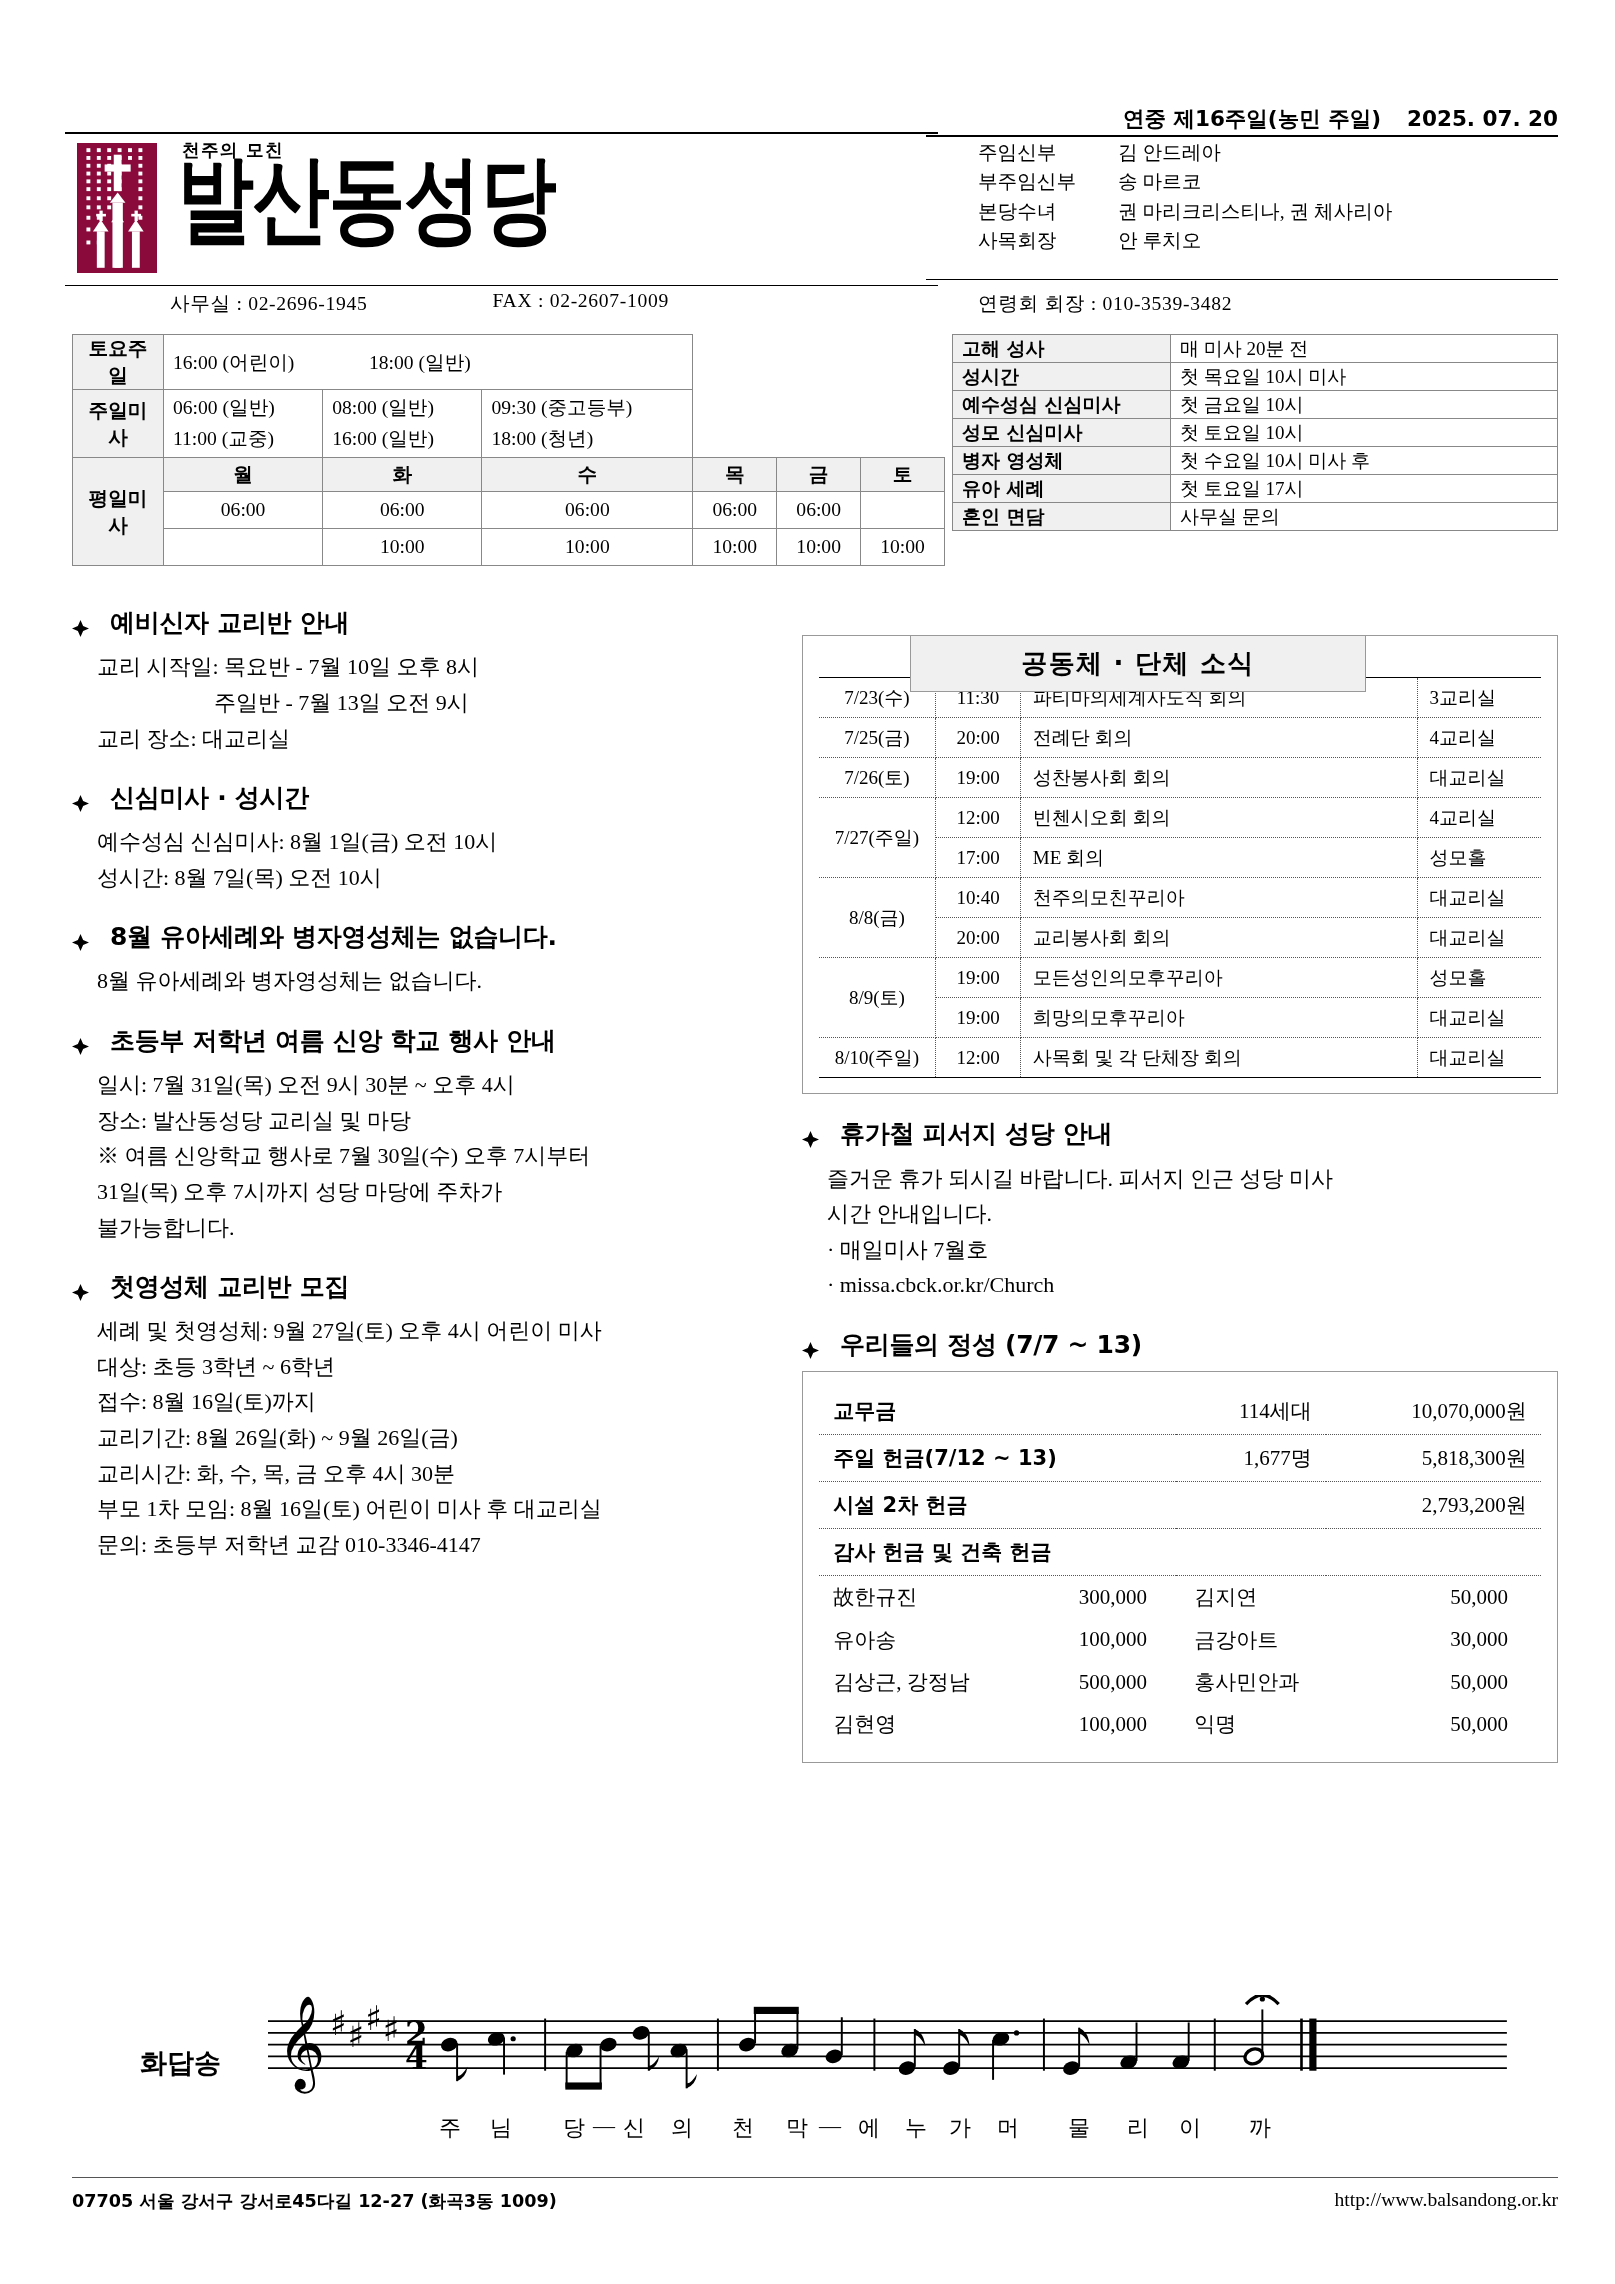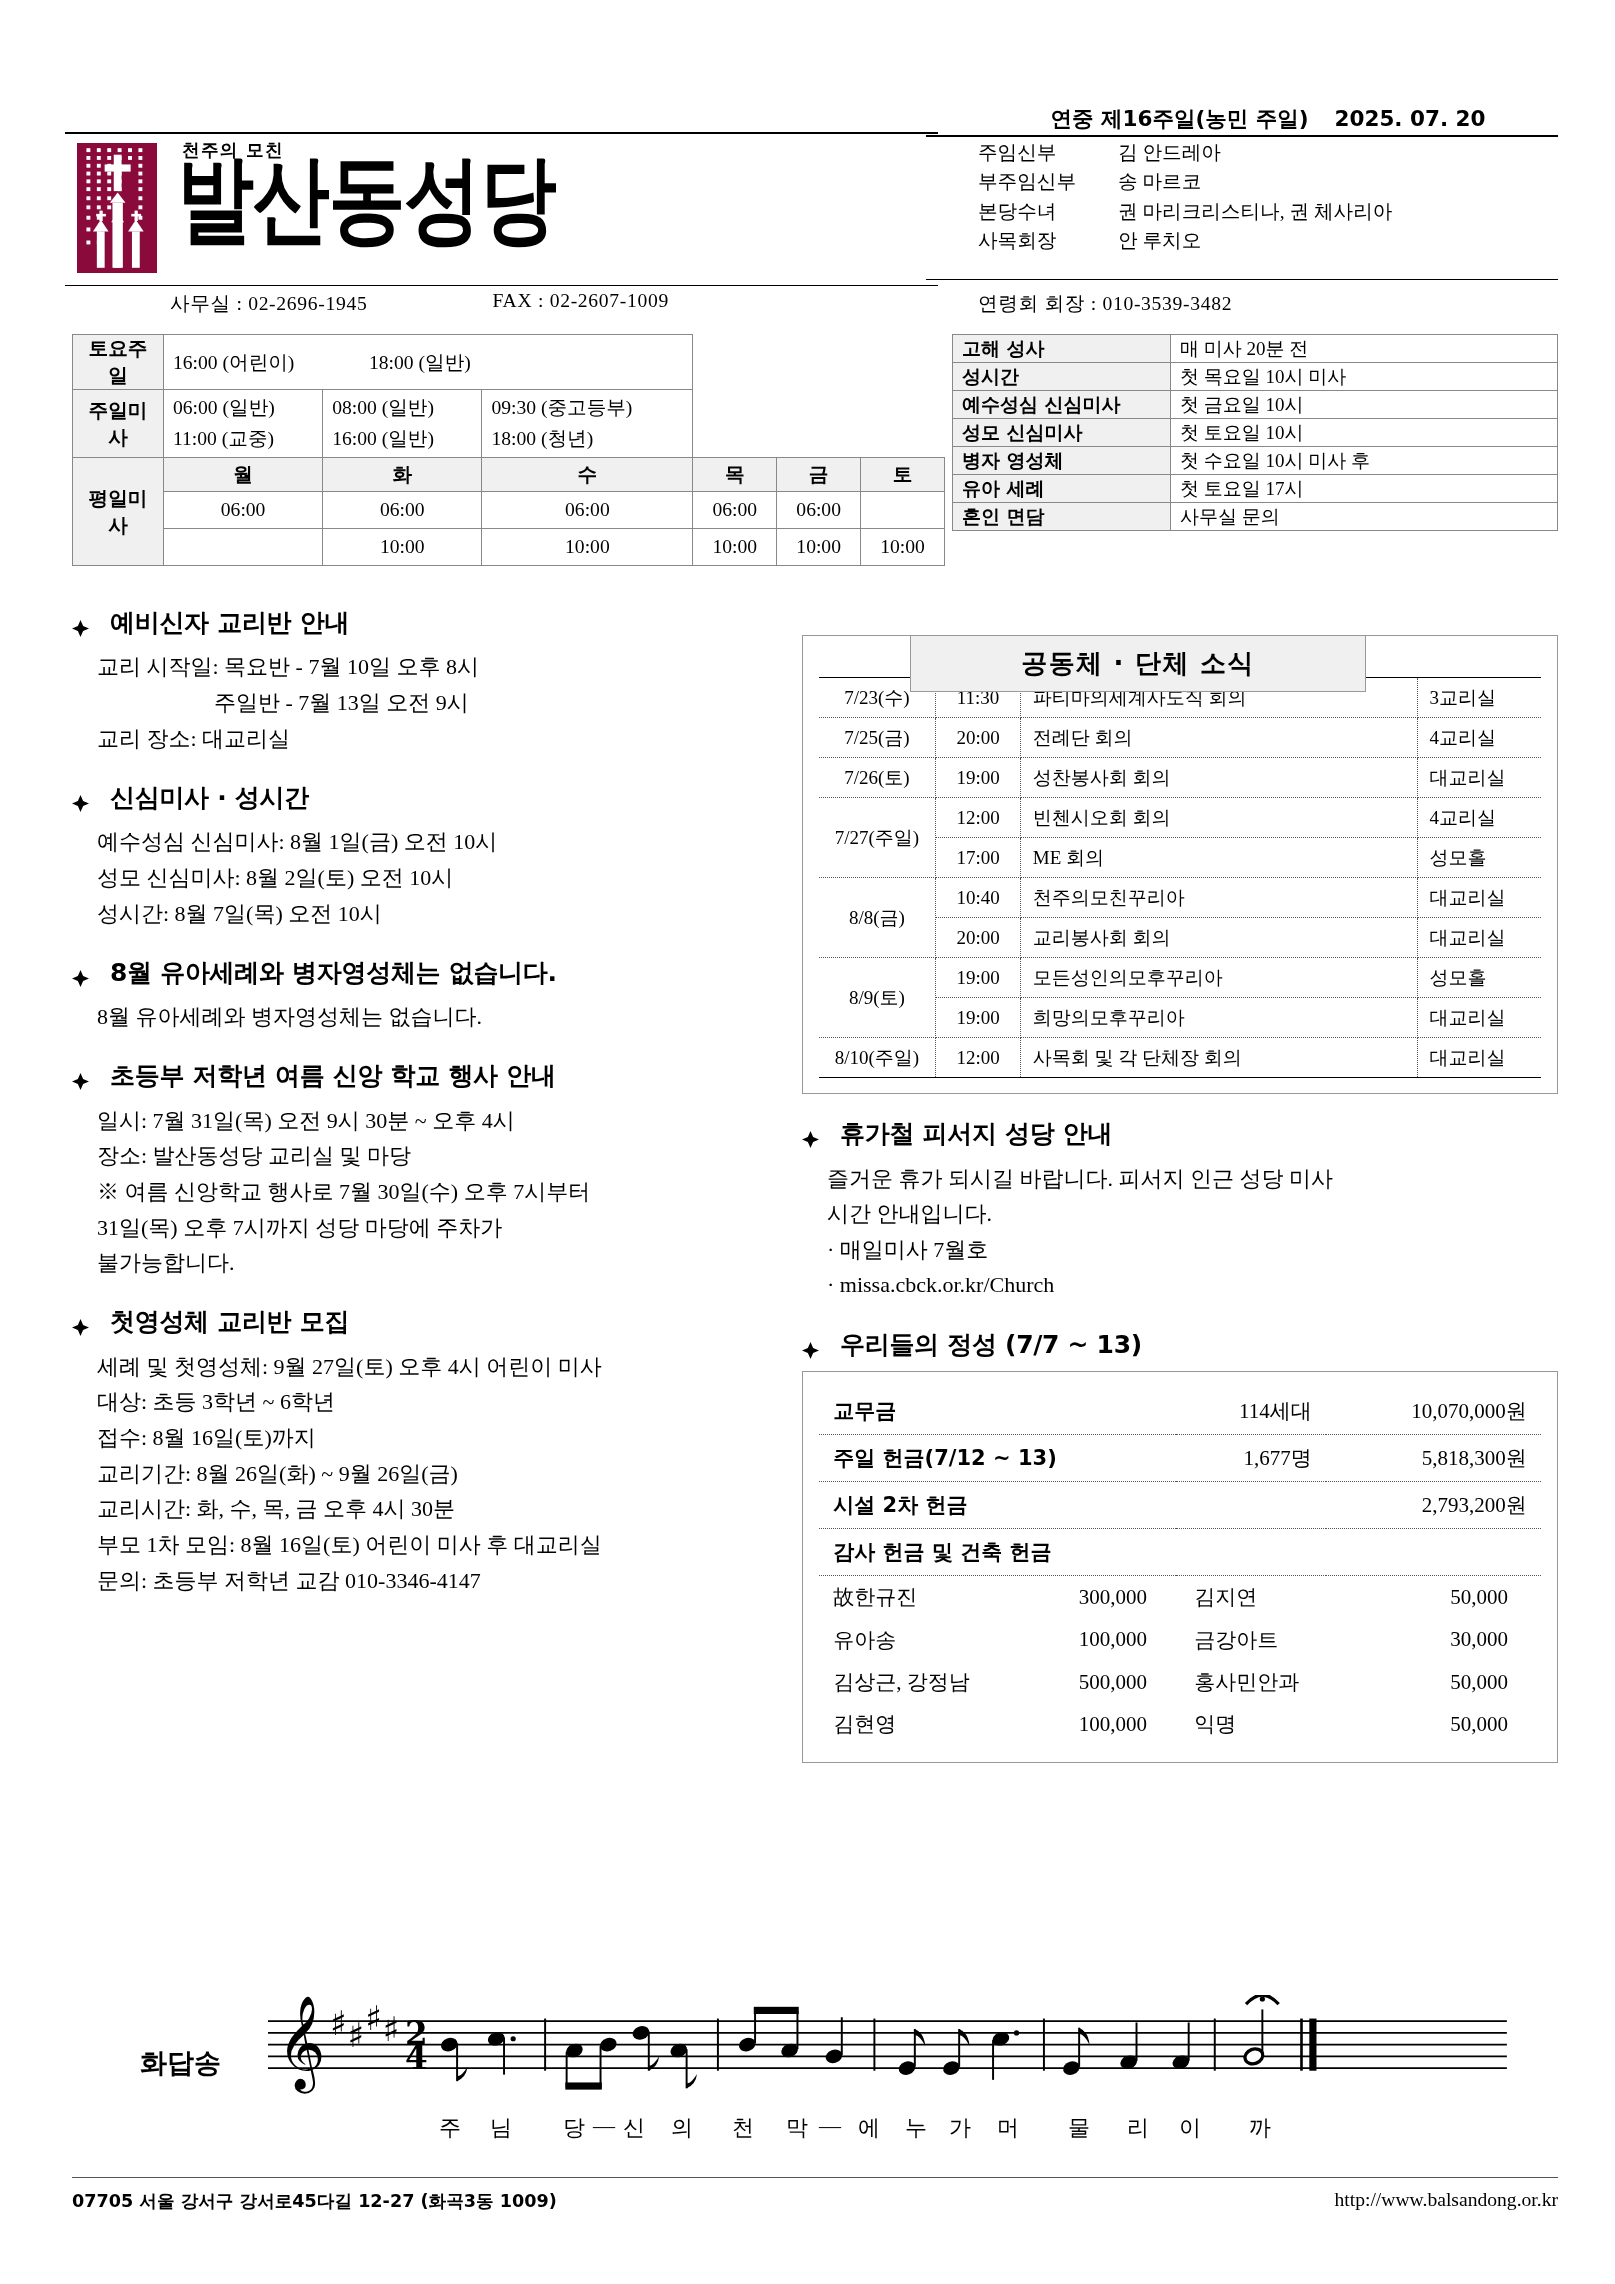--- a/index.html
+++ b/index.html
@@ -54,21 +54,21 @@
     display:flex; font-size:19.6px; letter-spacing:0.7px;gap:20px;
   }
   .mast-contact .c1 { width:417px; text-align:center; }
   .mast-contact .c2 { width:456px; }
 
   .mast-right {
     position:absolute; left:913px; top:0; width:580px; height:215px;
   }
   .mast-title-row {
     position:absolute; left:0; top:0; width:580px;
-    display:flex; justify-content:center; align-items:baseline; gap:26px;
+    display:flex; justify-content:flex-end; align-items:baseline; gap:26px;
     font-family:"DejaVu Sans", sans-serif; font-weight:700; font-size:21.5px;
   }
   .mast-right-rule {
     position:absolute; left:-52px; top:31px; width:632px; height:2px; background:#000;
   }
   .staff {
     position:absolute; left:0; top:39px; width:580px;
   }
   .staff-row { display:flex; font-size:19.6px; line-height:1.0; margin-bottom:9.8px; }
   .staff-role { width:140px; }
@@ -435,21 +435,20 @@
       <div class="ann-title">
         <span class="bullet-icon">
           <svg viewBox="0 0 26 26" width="17" height="17">
               <path d="M13 0 L17 9 L26 13 L17 17 L13 26 L9 17 L0 13 L9 9 Z" fill="#000"></path>
             </svg>
         </span>
         <span>신심미사 · 성시간</span>
       </div>
       <div class="ann-body">
         <div class="ln">예수성심 신심미사: 8월 1일(금) 오전 10시</div>
-        <div class="ln">성모 신심미사: 8월 2일(토) 오전 10시</div>
         <div class="ln">성시간: 8월 7일(목) 오전 10시</div>
       </div>
     </div>
     <div class="spacer-sm"></div>
 
     <div class="ann">
       <div class="ann-title">
         <span class="bullet-icon">
           <svg viewBox="0 0 26 26" width="17" height="17">
               <path d="M13 0 L17 9 L26 13 L17 17 L13 26 L9 17 L0 13 L9 9 Z" fill="#000"></path>

